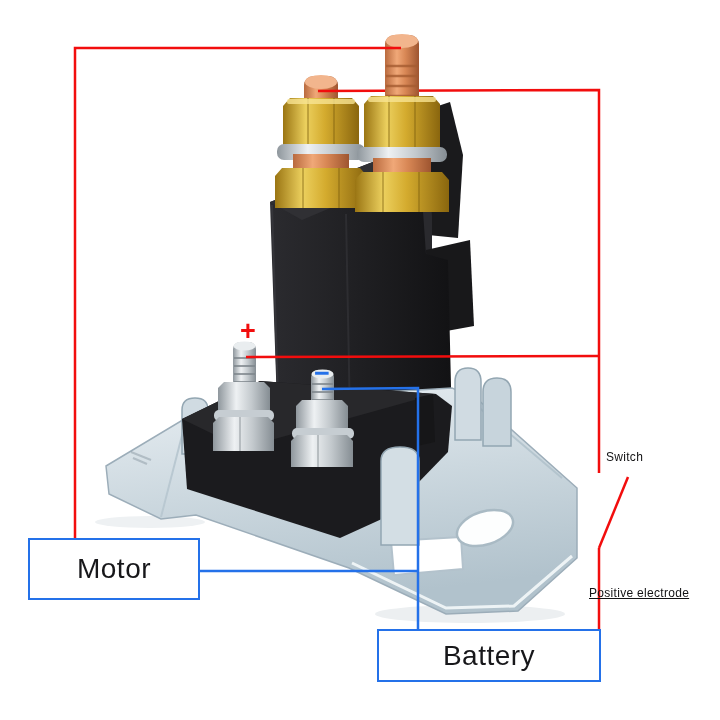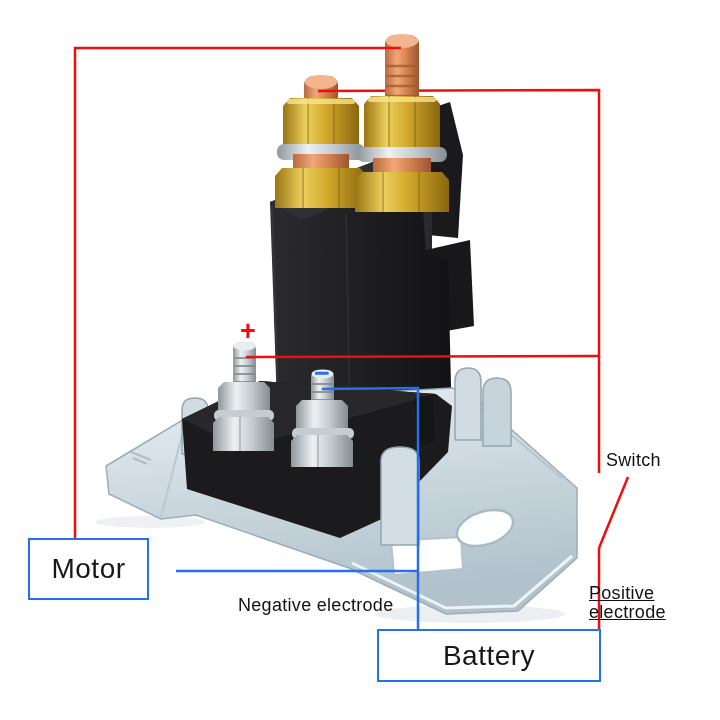--- a/index.html
+++ b/index.html
@@ -4,23 +4,23 @@
 <style>
   html,body{margin:0;padding:0;background:#ffffff;}
   body{width:720px;height:720px;font-family:"Liberation Sans","DejaVu Sans",sans-serif;}
   #stage{position:relative;width:720px;height:720px;background:#ffffff;overflow:hidden;}
   #relay-svg{position:absolute;left:0;top:0;width:720px;height:720px;}
   .label-box{
     position:absolute;background:#ffffff;border:2px solid var(--blue,#2471e9);
     display:flex;align-items:center;justify-content:center;
     font-size:28px;font-weight:500;color:#17171a;letter-spacing:0.5px;box-sizing:border-box;
   }
-  #motor-box{left:28px;top:538px;width:121px;height:62px;}
+  #motor-box{left:28px;top:538px;width:172px;height:62px;}
   #battery-box{left:377px;top:629px;width:224px;height:53px;}
-  .txt{position:absolute;color:#121214;font-size:18px;font-weight:500;letter-spacing:0.3px;white-space:nowrap;}
+  .txt{position:absolute;color:#121214;font-size:12px;font-weight:500;letter-spacing:0.3px;white-space:nowrap;}
   #switch-label{left:606px;top:450px;}
   #negative-label{left:238px;top:595px;}
   #positive-label{left:589px;top:584px;width:118px;text-align:left;line-height:19px;white-space:normal;text-decoration:underline;}
   .sym{position:absolute;font-size:27px;font-weight:700;line-height:1;}
   #plus-symbol{left:240px;top:318px;color:var(--red,#f20d0d);}
   #minus-symbol{left:314px;top:360px;color:var(--blue,#2471e9);}
   .wire{fill:none;stroke-width:2.5px;}
   .wire-red{stroke:var(--red,#f20d0d);}
   .wire-blue{stroke:var(--blue,#2471e9);}
 </style>
@@ -164,21 +164,20 @@
   <div id="motor-box" class="label-box">
     <span>Motor</span>
   </div>
 
   <div id="battery-box" class="label-box">
     <span>Battery</span>
   </div>
 
   <div id="switch-label" class="txt">Switch</div>
 
-  <div id="negative-label" class="txt">Negative electrode</div>
 
   <div id="positive-label" class="txt">Positive electrode</div>
 
   <div id="plus-symbol" class="sym">+</div>
 
   <div id="minus-symbol" class="sym">−</div>
 
 </div>
 
 </body></html>

